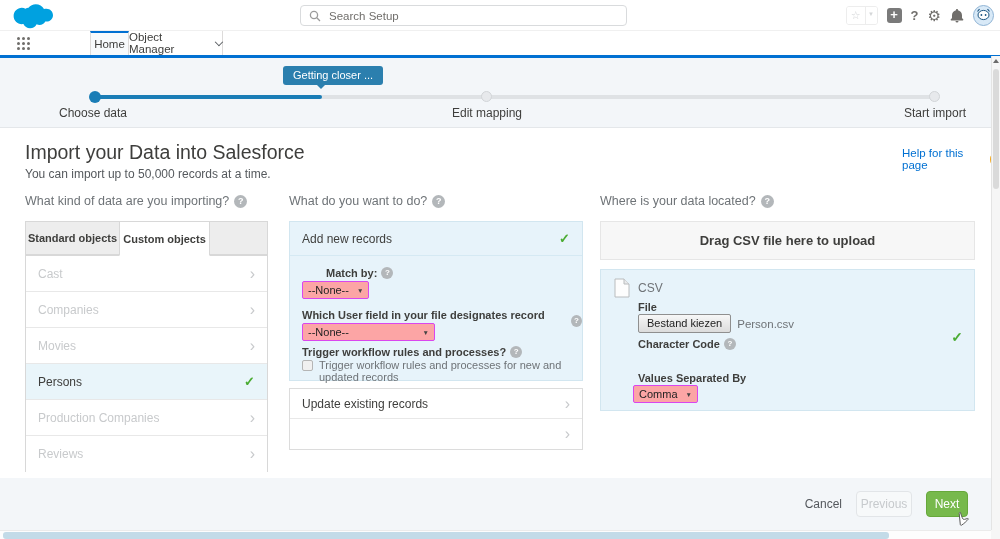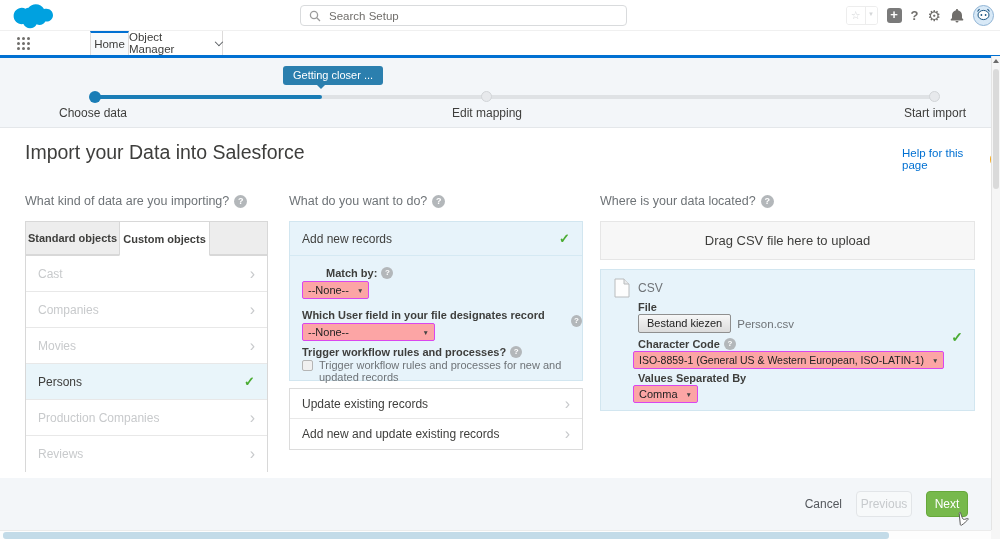--- a/index.html
+++ b/index.html
@@ -74,21 +74,21 @@
   .sel { position:absolute; display:inline-flex; align-items:center; background:#fca5a5; border:1px solid #d946ef; border-radius:2px; font-size:11px; color:#222; padding:2px 5px; cursor:pointer; }
   .sel .arr { font-size:6.5px; color:#444; margin-left:8px; }
   .sel.wide { width:133px; justify-content:space-between; }
   .cb-row { position:absolute; display:flex; align-items:flex-start; gap:6px; font-size:11px; color:#6e7377; }
   .cb { width:11px; height:11px; border:1px solid #b5b5b5; background:#f0f0f0; border-radius:2px; margin-top:1px; flex:none; }
   .opt-rows { position:absolute; left:289px; top:388px; width:294px; border:1px solid #dcdcdc; background:#fff; }
   .opt-row { height:30px; display:flex; align-items:center; padding:0 12px; font-size:12px; color:#3e3e3c; border-bottom:1px solid #e8e8e8; cursor:pointer; }
   .opt-row:last-child { border-bottom:none; }
 
   
-  .drag-box { position:absolute; left:600px; top:221px; width:375px; height:39px; background:#f7f7f7; border:1px solid #e6e6e6; display:flex; align-items:center; justify-content:center; font-size:13px; font-weight:normal; color:#3e3e3c; }
+  .drag-box { position:absolute; left:600px; top:221px; width:375px; height:39px; background:#f7f7f7; border:1px solid #e6e6e6; display:flex; align-items:center; justify-content:center; font-size:13px; font-weight:bold; color:#3e3e3c; }
   .csv-panel { position:absolute; left:600px; top:269px; width:375px; height:142px; background:#e7f3fa; border:1px solid #d2e6f0; }
   .csv-type { position:absolute; left:37px; top:11px; font-size:12px; color:#6f7377; }
   .file-icon { position:absolute; left:13px; top:8px; }
   .csv-file-label { position:absolute; left:37px; top:31px; font-size:11px; font-weight:bold; color:#3e3e3c; }
   .file-row { position:absolute; left:37px; top:44px; display:flex; align-items:center; gap:6px; }
   .choose-btn { font-size:11px; color:#222; border:1px solid #8f8f8f; background:linear-gradient(#f7f7f7,#dcdcdc); padding:2px 8px 3px; border-radius:2px; cursor:pointer; font-family:"Liberation Sans",sans-serif; }
   .file-name { font-size:11.5px; color:#6f7377; }
   .cc-label { position:absolute; left:37px; top:68px; }
   .iso-sel { left:32px; top:81px; font-size:10.5px; }
   .vs-label { position:absolute; left:37px; top:102px; }
@@ -187,20 +187,21 @@
     <div class="pfill"></div>
     <span class="pdot pdot-active"></span>
     <span class="pdot pdot-idle" style="left:481px;"></span>
     <span class="pdot pdot-idle" style="left:929px;"></span>
     <span class="pstep" style="left:38px;">Choose data</span>
     <span class="pstep" style="left:432px;">Edit mapping</span>
     <span class="pstep" style="left:880px;">Start import</span>
   </section>
 
   <h1 class="page-title" style="font-weight:normal;">Import your Data into Salesforce</h1>
+  <div class="page-sub">You can import up to 50,000 records at a time.</div>
   <div class="help-link">
     <span>Help for this page</span>
     <span class="help-orange">?</span>
   </div>
 
   <div class="col-heading" style="left:25px;align-items:flex-end;">
     <span>What kind of data are you importing?</span>
     <span class="q-badge">?</span>
   </div>
   <div class="col-heading" style="left:289px;">
@@ -277,21 +278,20 @@
       <span class="cb"></span>
       <span>Trigger workflow rules and processes for new and updated records</span>
     </div>
   </div>
   <div class="opt-rows">
     <div class="opt-row">
       <span>Update existing records</span>
       <span class="row-chev">›</span>
     </div>
     <div class="opt-row">
-      <span>Add new and update existing records</span>
       <span class="row-chev">›</span>
     </div>
   </div>
 
   <div class="drag-box">
     <span>Drag CSV file here to upload</span>
   </div>
   <div class="csv-panel">
     <span class="file-icon">
       <svg width="16" height="20" viewBox="0 0 16 20">
@@ -302,24 +302,20 @@
     <span class="csv-type">CSV</span>
     <span class="csv-file-label">File</span>
     <div class="file-row">
       <button class="choose-btn">Bestand kiezen</button>
       <span class="file-name">Person.csv</span>
     </div>
     <div class="flabel cc-label">
       <span>Character Code</span>
       <span class="q-badge sm">?</span>
     </div>
-    <div class="sel iso-sel">
-      <span>ISO-8859-1 (General US &amp; Western European, ISO-LATIN-1)</span>
-      <span class="arr">▼</span>
-    </div>
     <div class="flabel vs-label">
       <span>Values Separated By</span>
     </div>
     <div class="sel comma-sel">
       <span>Comma</span>
       <span class="arr">▼</span>
     </div>
     <span class="csv-check">✓</span>
   </div>
 

